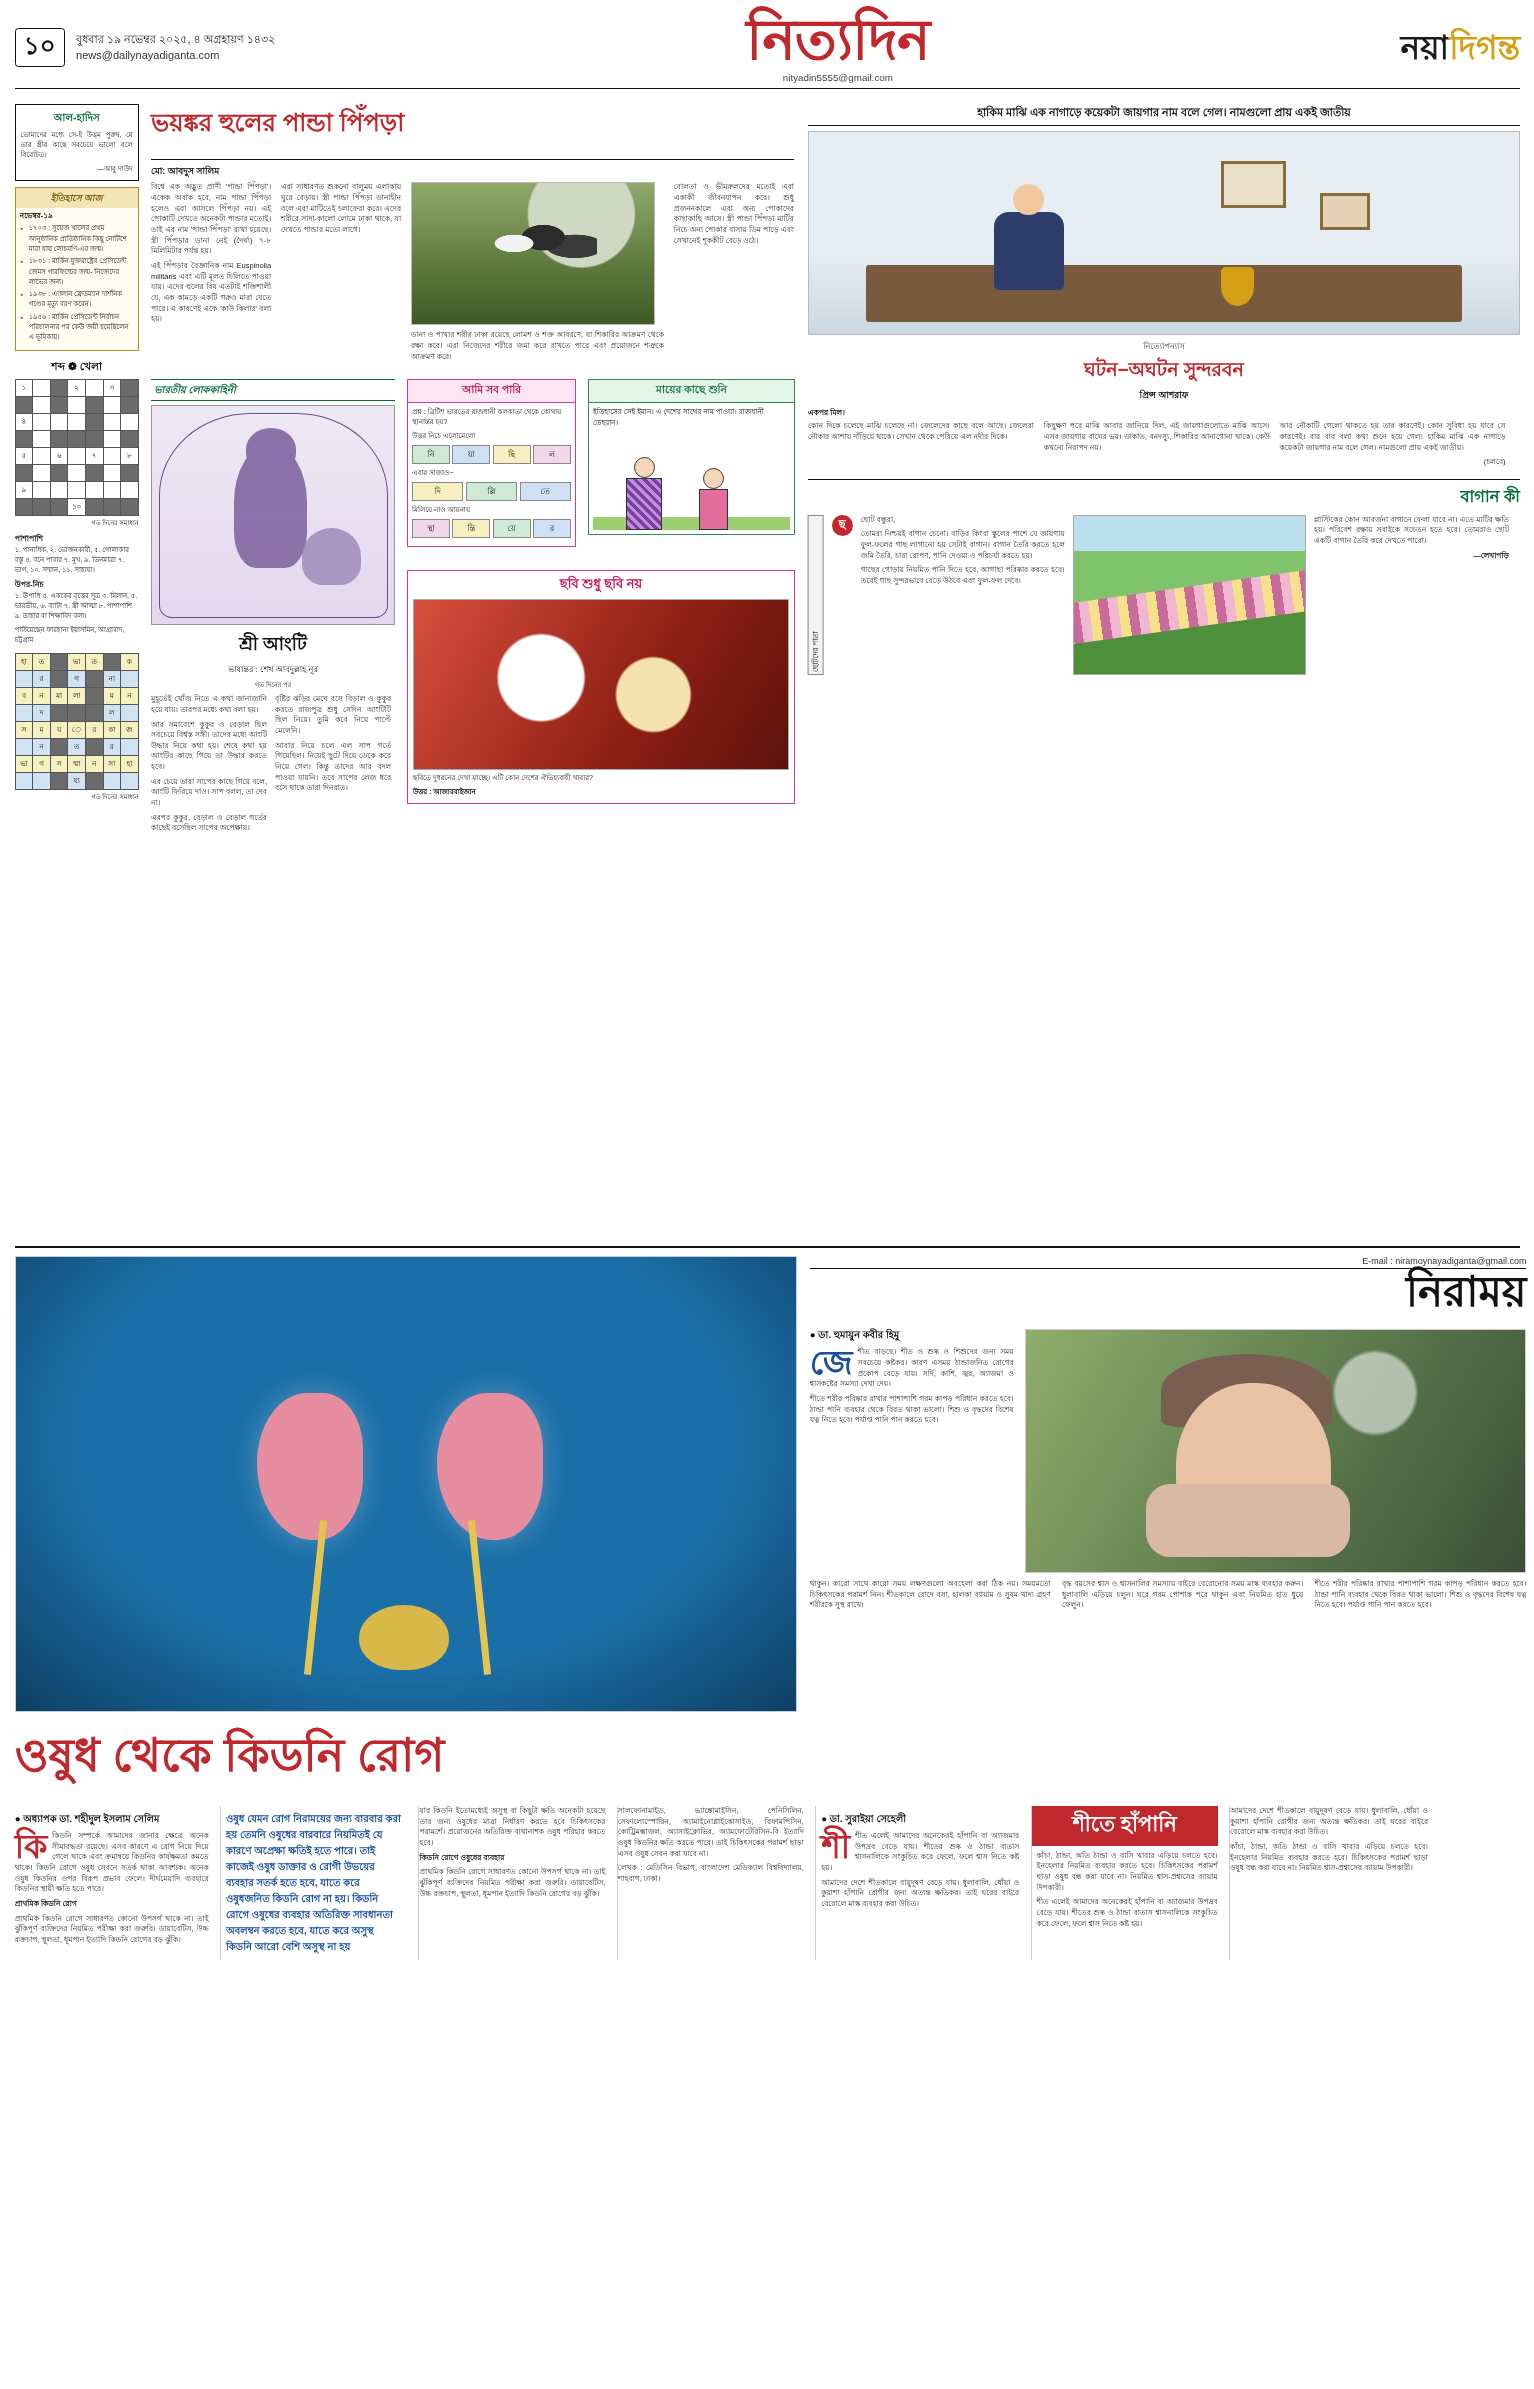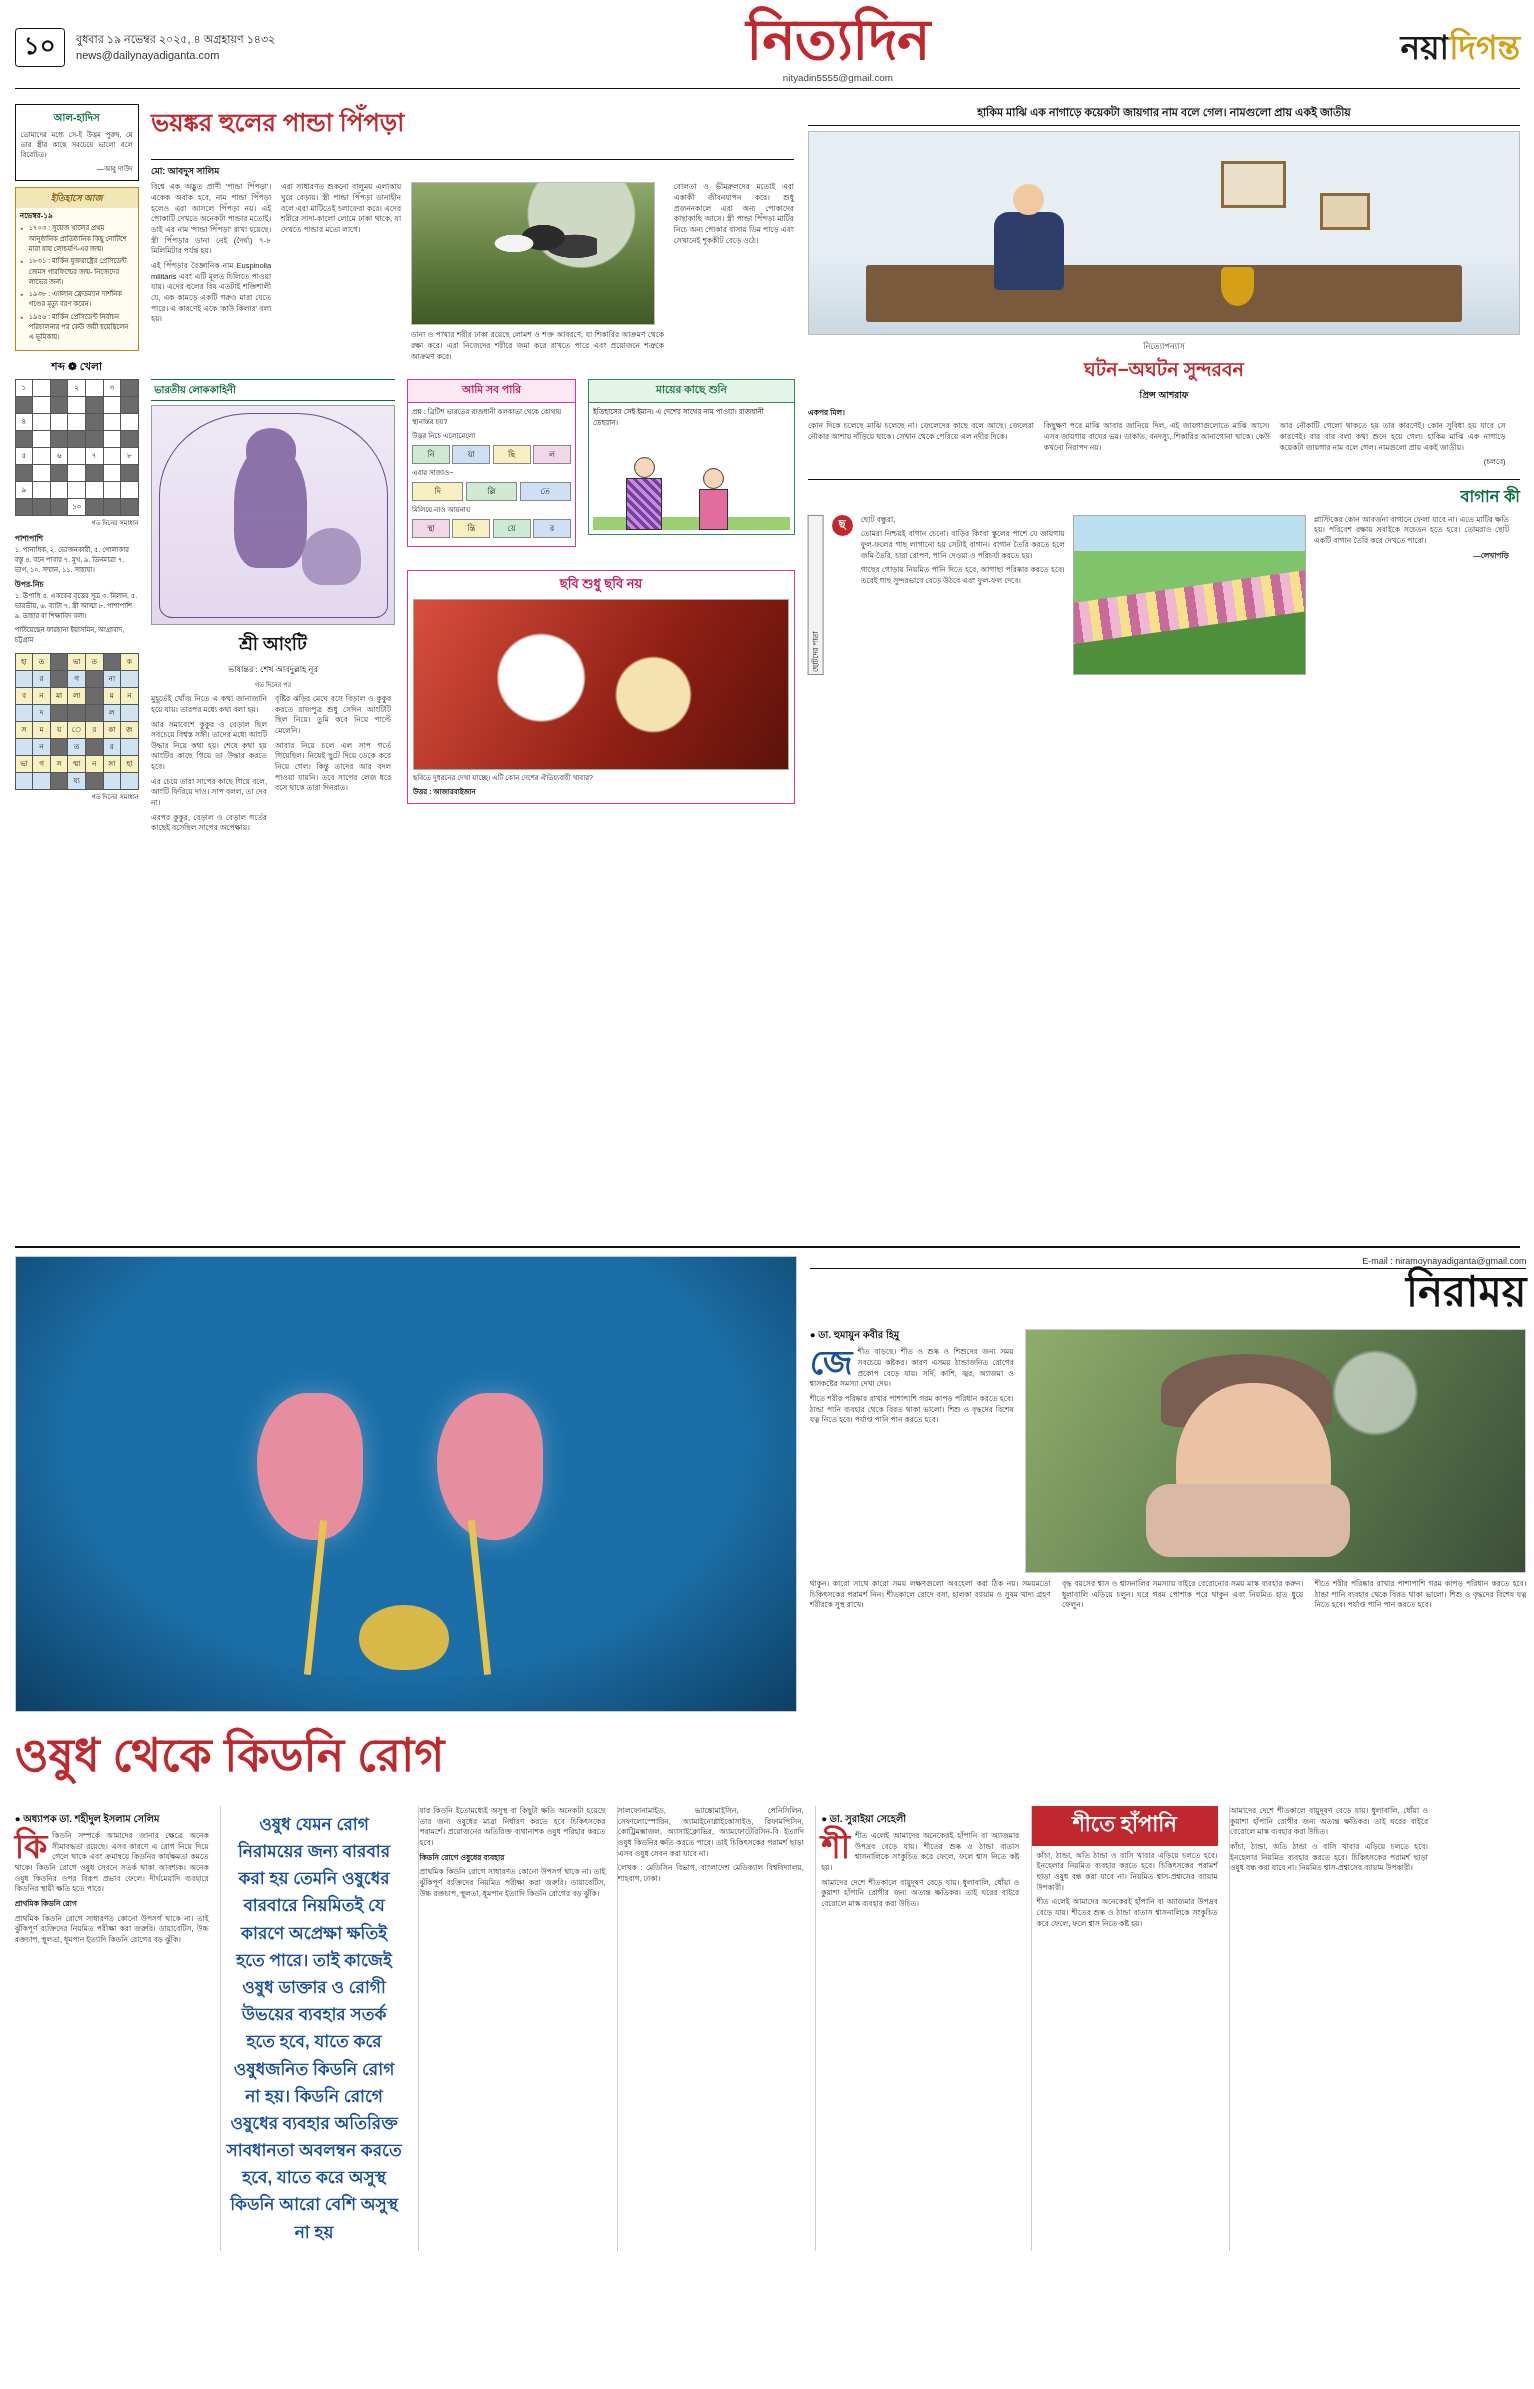--- a/index.html
+++ b/index.html
@@ -65,21 +65,21 @@
      linear-gradient(#8fa96b, #5e7a3c 58%, #3f5a25);
      position:relative; overflow:hidden; }
   .ant-img:after { content:""; position:absolute; left:26%; top:16%; width:122px; height:72px;
      background:
        radial-gradient(ellipse at 32% 52%, #f3f3f3 0 16%, rgba(0,0,0,0) 17%),
        radial-gradient(ellipse at 56% 44%, #2b2b2b 0 22%, rgba(0,0,0,0) 23%),
        radial-gradient(ellipse at 82% 56%, #3a3a3a 0 20%, rgba(0,0,0,0) 21%); }
 
   
   #folk { left:151px; top:379px; width:244px; }
-  .folk-head { border-top:1.6px solid #0a6b3d; border-bottom:1.6px solid #0a6b3d; color:#0a6b3d; font-size:9.8px; font-weight:bold; padding:1.6px 3.3px; }
+  .folk-head { border-top:1.6px solid #0a6b3d; border-bottom:1.6px solid #0a6b3d; color:#0a6b3d; font-size:9.8px; font-weight:bold; padding:1.6px 3.3px;font-style:italic; }
   .cat-img { margin-top:4.1px; width:100%; height:220px; border:0.8px solid #999;
      background: linear-gradient(#efe9f5,#e2d8ee);
      position:relative; }
   .cat-img .frame { position:absolute; inset:6.5px; border:1.6px solid #6b4f8a; border-radius:40% 40% 6% 6%; }
   .cat-img .cat { position:absolute; left:34%; top:18%; width:73px; height:122px; background:#7b5f9c;
      border-radius:46% 46% 30% 30%; opacity:.85; }
   .cat-img .cat:before { content:""; position:absolute; left:11.4px; top:-18px; width:50px; height:42px; background:#7b5f9c; border-radius:50% 50% 40% 40%; }
   .cat-img .dog { position:absolute; left:62%; top:56%; width:59px; height:57px; background:#9a84b5; border-radius:50% 50% 36% 36%; opacity:.8; }
   .story-title { text-align:center; font-size:18px; font-weight:bold; margin-top:4.9px; }
   .story-sub { text-align:center; font-size:8.1px; margin:1.6px 0 4.1px; }
@@ -170,21 +170,21 @@
   .cold-img .scarf { position:absolute; left:24%; bottom:6%; width:204px; height:73px; background:#d9b9a6; border-radius:24.4px; }
 
   .huge-title { font-size:46px; font-weight:bold; color:#c0282d; margin:8.1px 0 4.9px; }
 
   .redbar { background:#c0282d; color:#fff; font-size:21px; font-weight:bold; text-align:center; padding:2.4px 0; }
 
   .dropcap { float:left; font-size:33px; line-height:0.82; font-weight:bold; padding:1.6px 4.9px 0 0; color:#c0282d; }
   .dropcap-blue { color:#1a4f9c; }
 
   .colsep { border-left:0.8px solid #ccc; }
-  .pullquote { font-size:17px; line-height:1.6; color:#1a4f9c; text-align:center; font-weight:bold; }
+  .pullquote { font-size:10px; line-height:1.6; color:#1a4f9c; text-align:left; font-weight:bold; }
 </style>
 </head>
 <body>
 
 <div class="page">
 
   <div class="masthead">
     <div class="page-num-box">১০</div>
     <div class="date-block">
       <div>বুধবার ১৯ নভেম্বর ২০২৫, ৪ অগ্রহায়ণ ১৪৩২</div>

